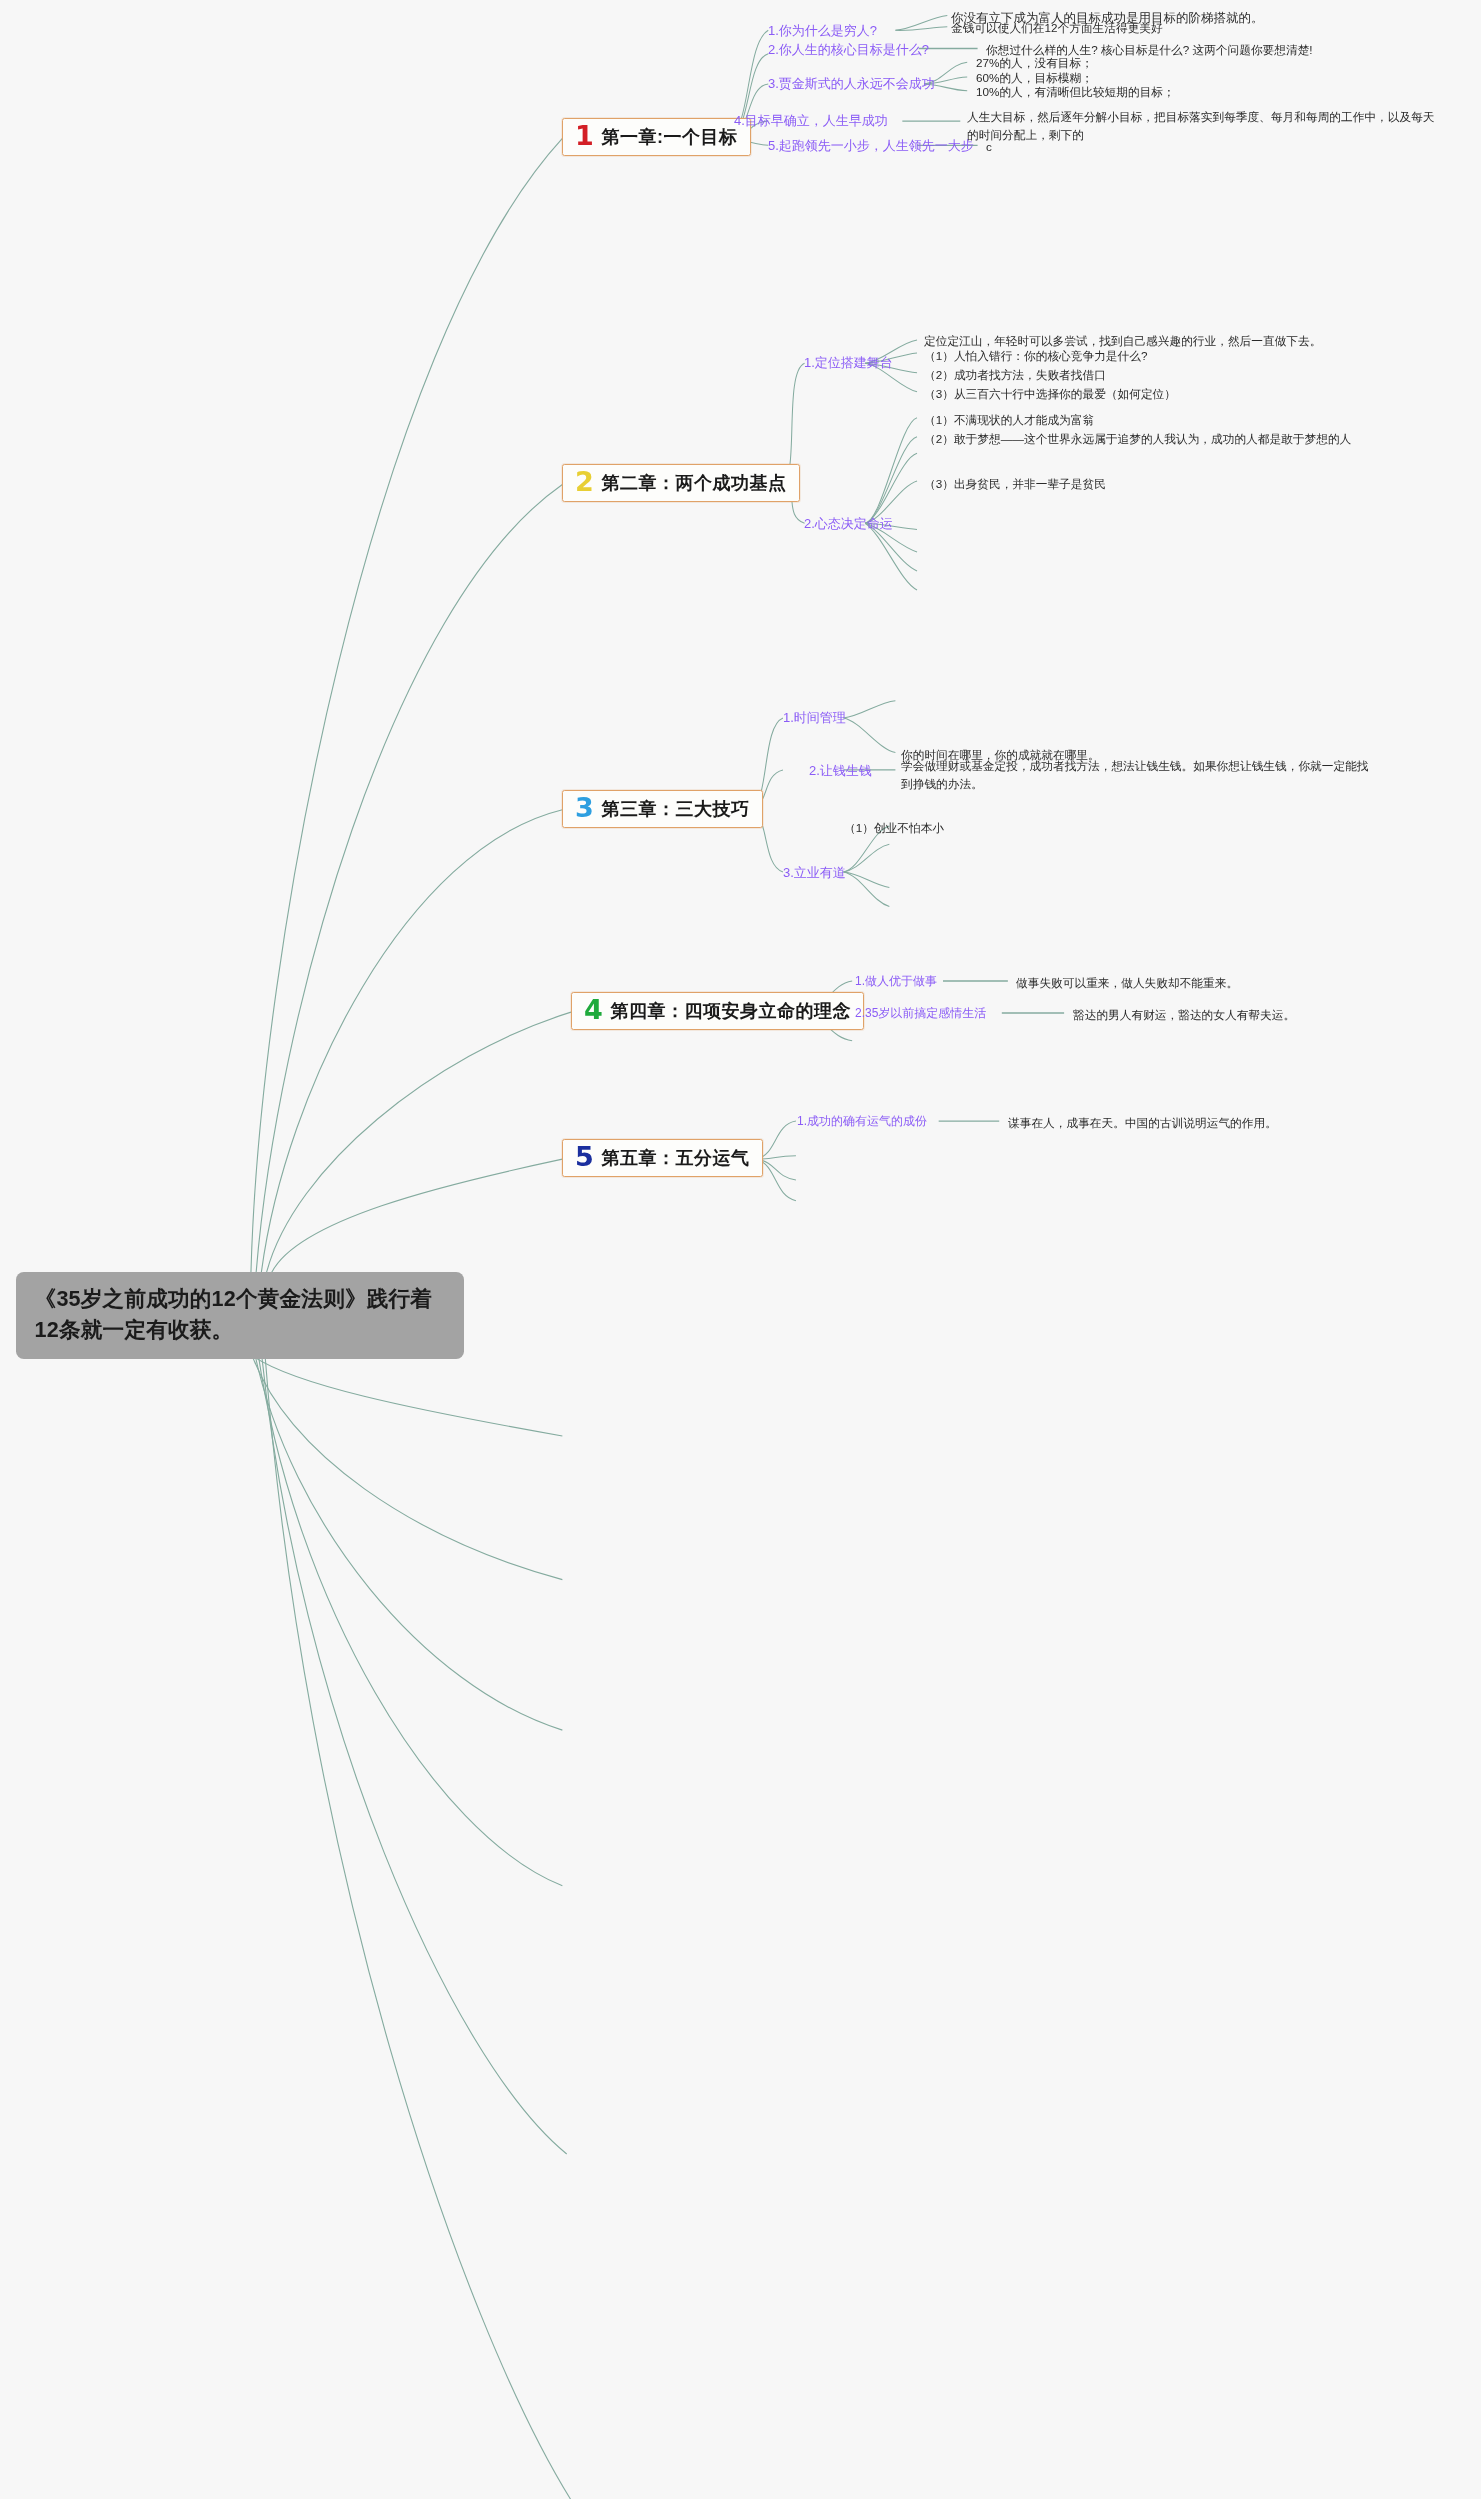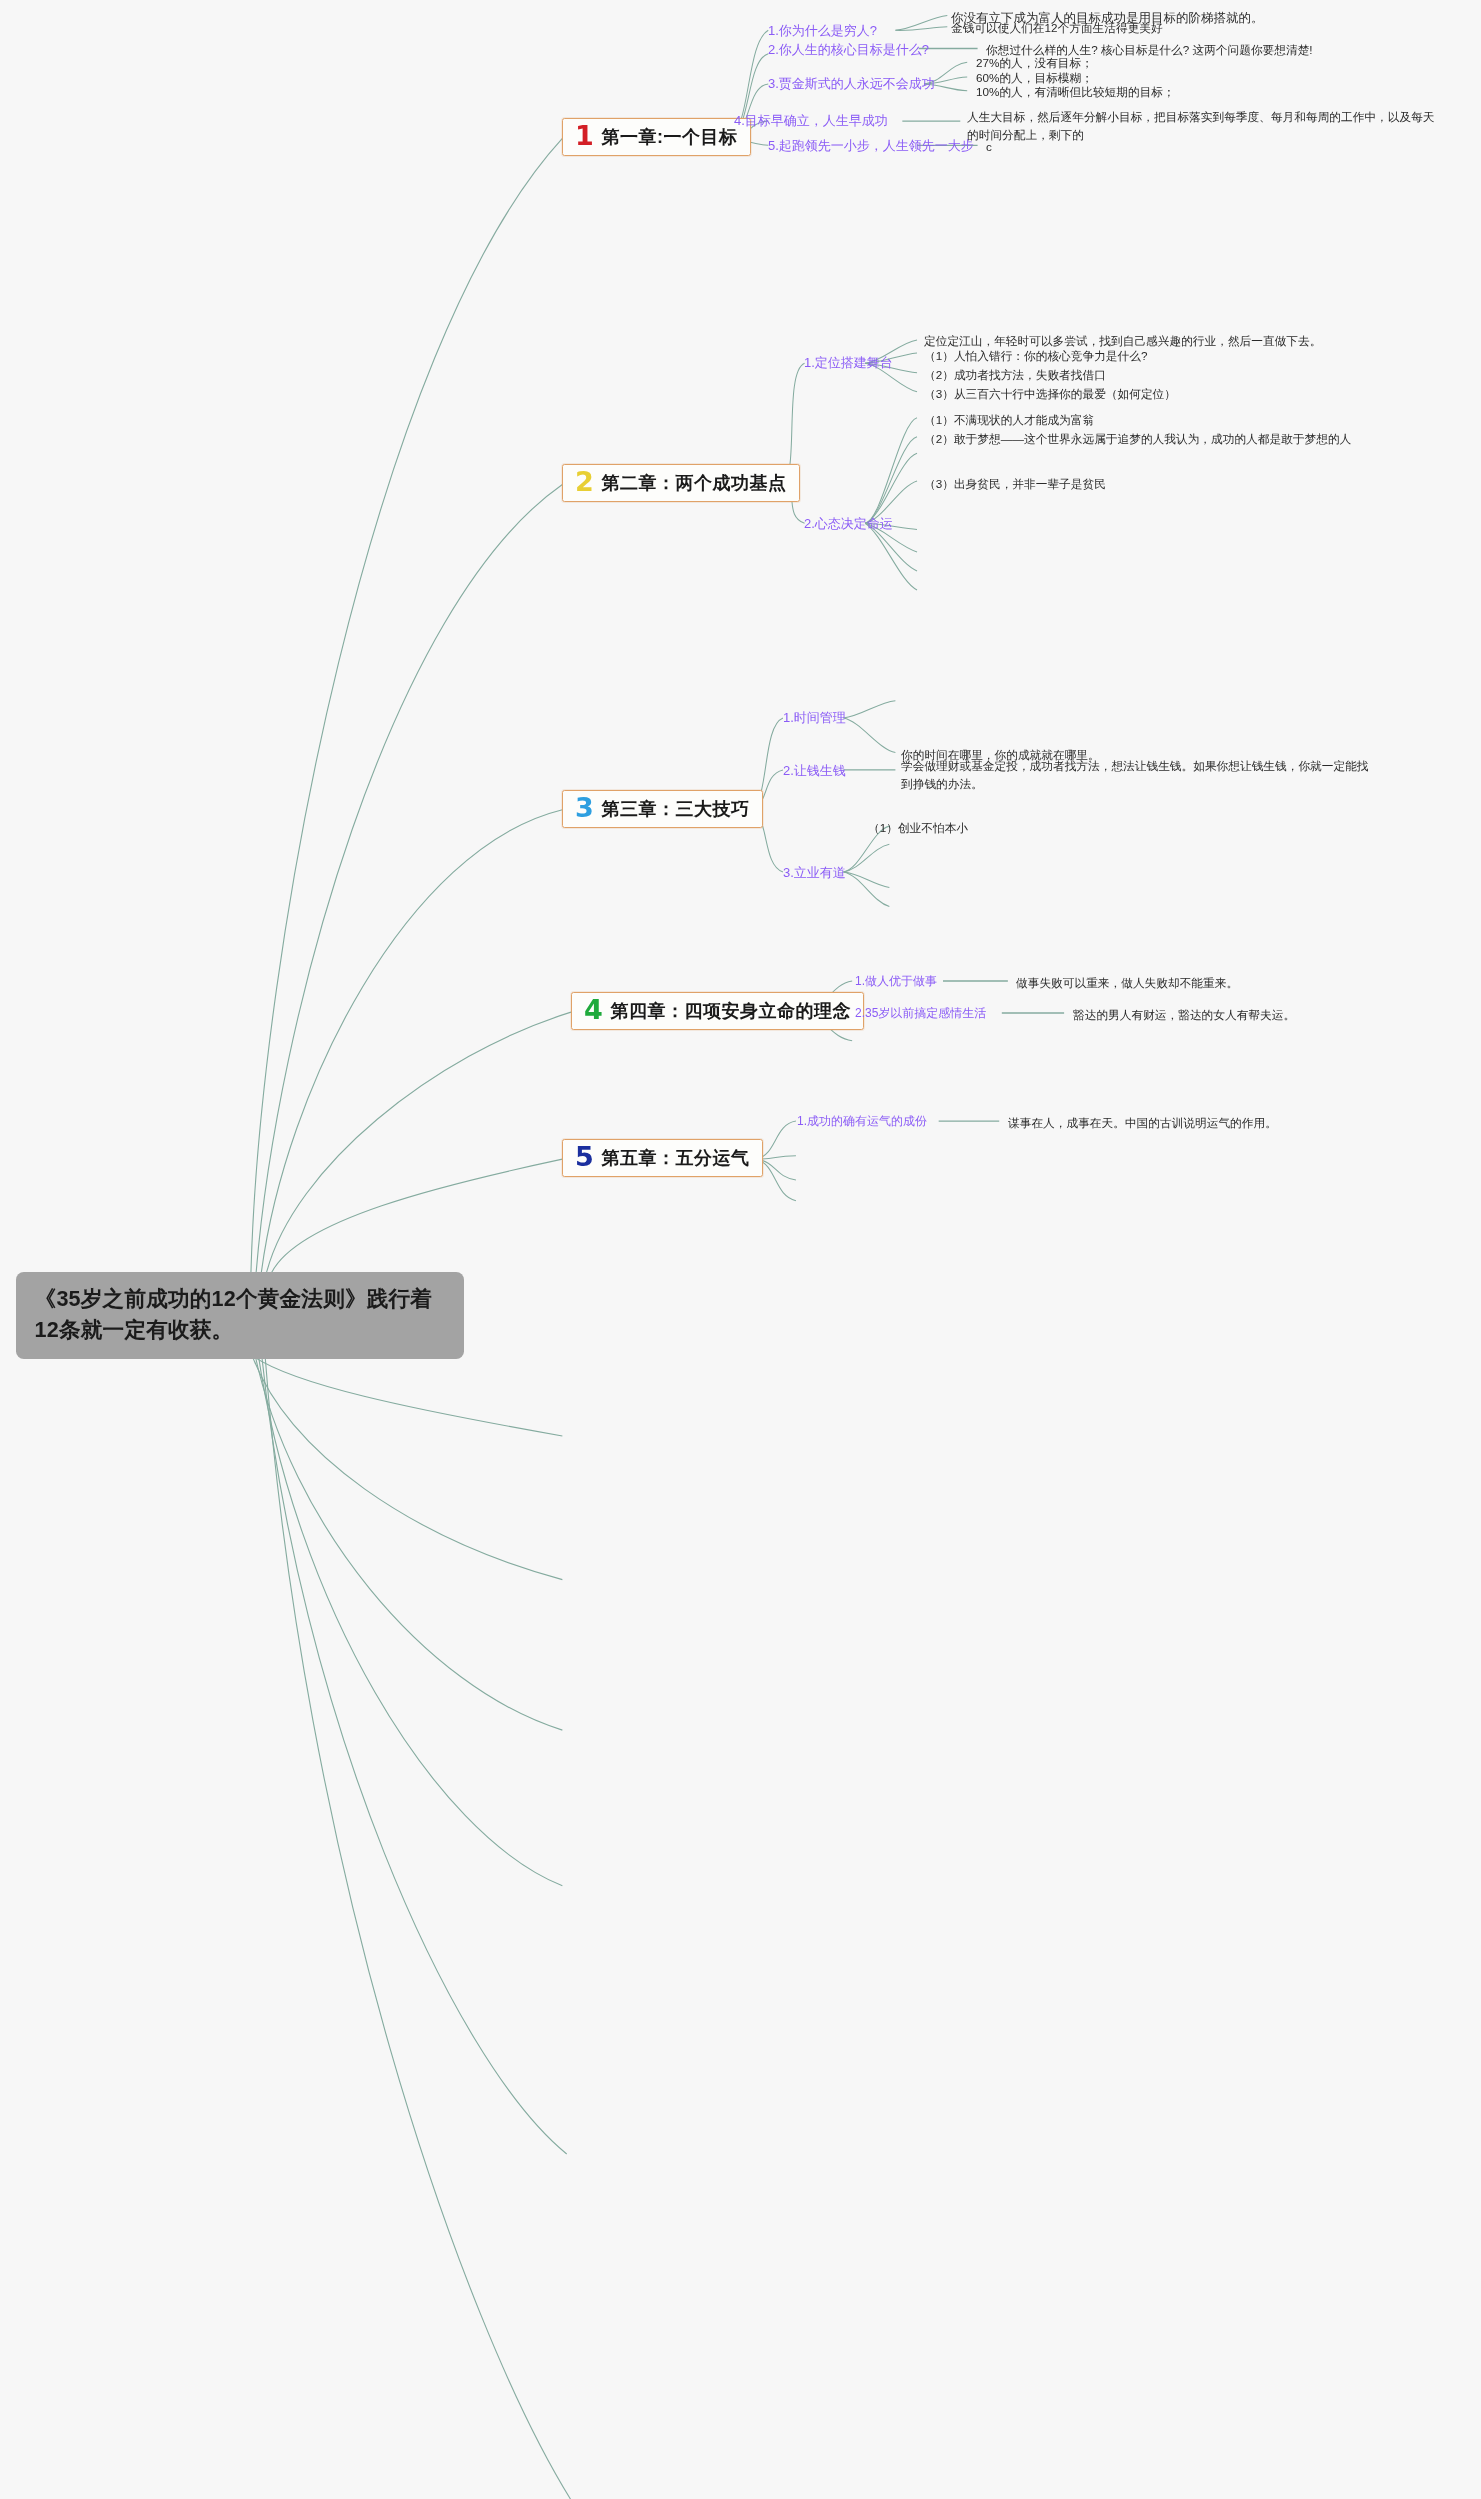--- a/index.html
+++ b/index.html
@@ -231,25 +231,25 @@
   <div class="node leaf-node nowrap" style="left:924px; top:475px; font-size:11.7px;">（3）出身贫民，并非一辈子是贫民</div>
 
   <div class="node chapter-node" style="left:562px; top:790px;">
     <span class="chapter-num" style="color:#2e9fe0;">3</span>
     <span class="chapter-label">第三章：三大技巧</span>
   </div>
 
   <div class="node sub-node" style="left:783px; top:710px;">1.时间管理</div>
   <div class="node leaf-node nowrap" style="left:901px; top:746px; font-size:11.7px;">你的时间在哪里，你的成就就在哪里。</div>
 
-  <div class="node sub-node" style="left:783px; top:763px;">2.让钱生钱</div>
+  <div class="node sub-node" style="left:809px; top:763px;">2.让钱生钱</div>
   <div class="node leaf-node wrap" style="left:901px; top:757px; width:471px; font-size:11.7px; line-height:1.5;">学会做理财或基金定投，成功者找方法，想法让钱生钱。如果你想让钱生钱，你就一定能找到挣钱的办法。</div>
 
   <div class="node sub-node" style="left:783px; top:865px;">3.立业有道</div>
-  <div class="node leaf-node nowrap" style="left:868px; top:819px; font-size:11.7px;">（1）创业不怕本小</div>
+  <div class="node leaf-node nowrap" style="left:844px; top:819px; font-size:11.7px;">（1）创业不怕本小</div>
 
   <div class="node chapter-node" style="left:571px; top:992px;">
     <span class="chapter-num" style="color:#1faa3c;">4</span>
     <span class="chapter-label">第四章：四项安身立命的理念</span>
   </div>
 
   <div class="node sub-node" style="left:855px; top:974px; font-size:12px;">1.做人优于做事</div>
   <div class="node leaf-node nowrap" style="left:1016px; top:974px; font-size:11.7px;">做事失败可以重来，做人失败却不能重来。</div>
 
   <div class="node sub-node" style="left:855px; top:1006px; font-size:12px;">2.35岁以前搞定感情生活</div>

